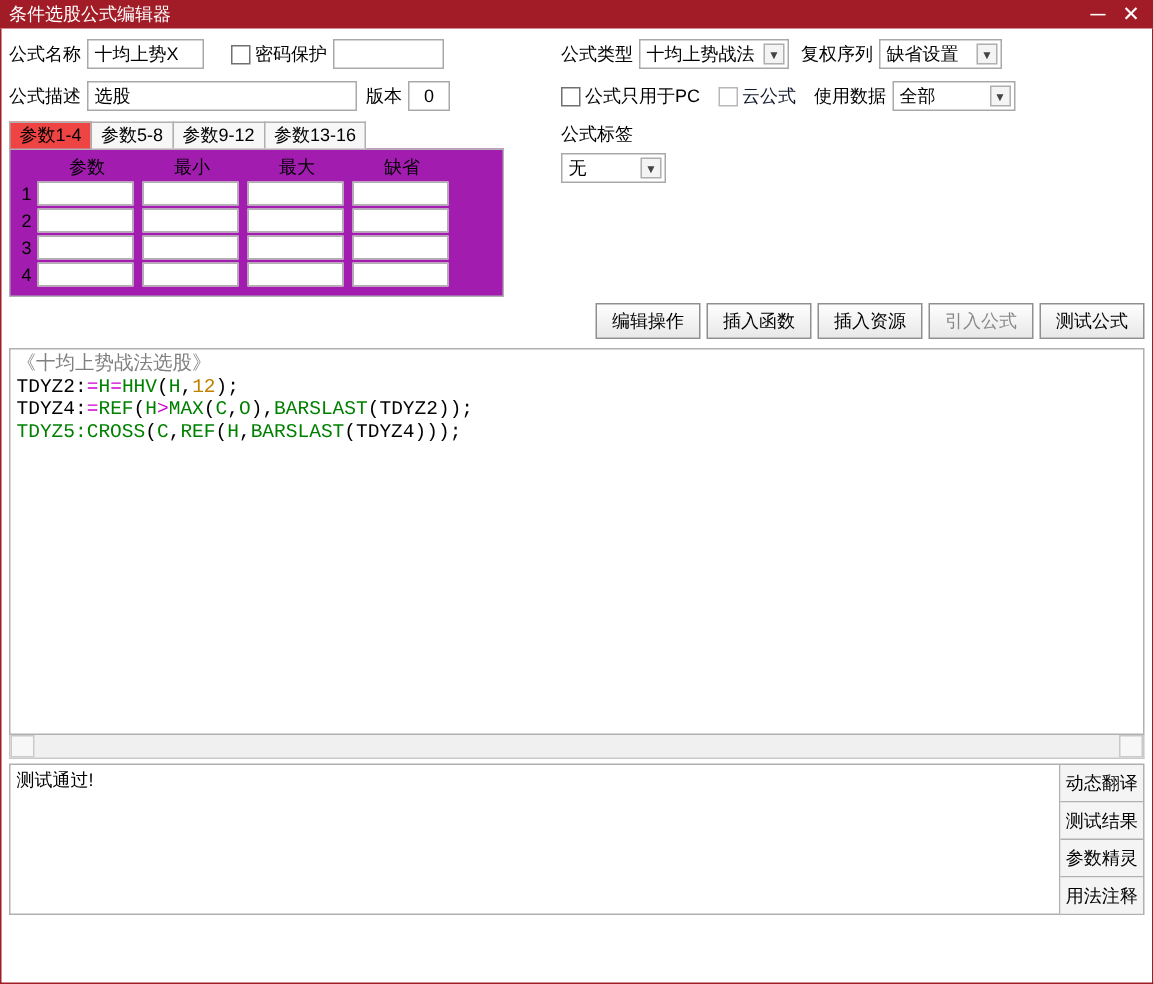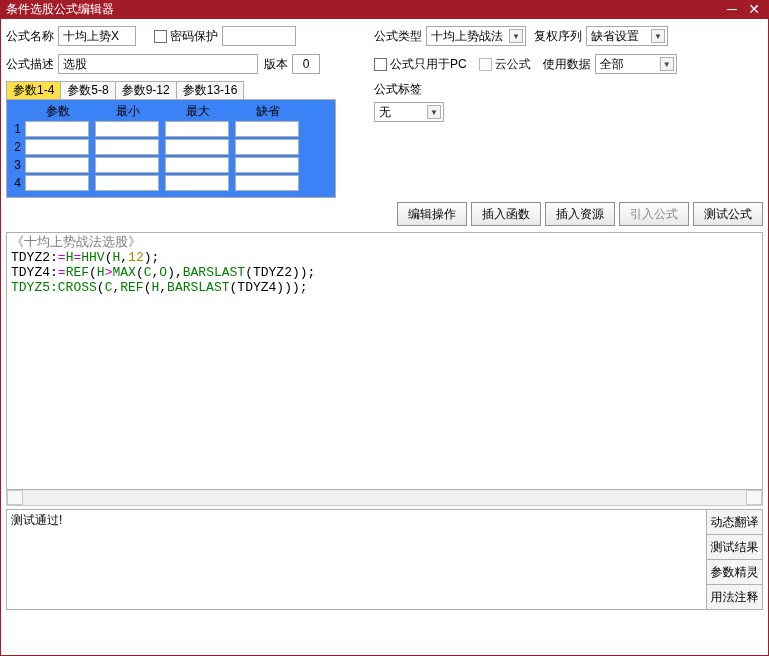--- a/index.html
+++ b/index.html
@@ -96,21 +96,21 @@
     border: 1px solid #b0b0b0;
     border-bottom: none;
     background: #f7f7f7;
     height: 18px;
     padding: 0 6px;
     font-size: 12px;
     display: flex;
     align-items: center;
     margin-right: -1px;
   }
-  .tab.active { background: #fde047; position: relative; z-index:2; }
+  .tab.active { background: #ef4444; position: relative; z-index:2; }
   .param-table { border:1px solid #b0b0b0; }
   .param-table th {
     font-weight: normal;
     font-size: 12px;
     text-align: center;
     padding: 1px 0;
   }
   .param-table td { padding: 0 2px 2px 2px; }
   .param-table td.idx { text-align: right; width: 14px; padding-right: 2px; }
   .pinput {
@@ -202,32 +202,32 @@
       <div class="row-top">
         <span class="lbl">公式名称</span>
         <input class="tf" style="width: 78px;" value="十均上势X">
         <span style="width:18px"></span>
         <span class="chk"></span>
         <span>密码保护</span>
         <input class="tf" style="width: 74px; margin-left: 4px;">
       </div>
       <div class="row-top">
         <span class="lbl">公式描述</span>
-        <input class="tf" style="width: 200px; font-family: Liberation Mono, monospace;" value="选股">
+        <input class="tf" style="width: 180px; font-family: Liberation Mono, monospace;" value="选股">
         <span class="lbl" style="margin-left:6px">版本</span>
         <input class="tf" style="width: 28px; text-align: center;" value="0">
       </div>
 
       <div class="tabs">
         <div class="tab active">参数1-4</div>
         <div class="tab">参数5-8</div>
         <div class="tab">参数9-12</div>
         <div class="tab">参数13-16</div>
       </div>
-      <div class="param-table" style="padding:2px 4px 4px 2px;background:#3b82f6;width:330px;">
+      <div class="param-table" style="padding:2px 4px 4px 2px;background:#a21caf;width:330px;">
         <table style="border-collapse:collapse">
             <tbody>
               <tr>
           <th style="width:14px"></th>
           <th style="width:70px">参数</th>
           <th style="width:70px">最小</th>
           <th style="width:70px">最大</th>
           <th style="width:70px">缺省</th>
         </tr>
         <tr>

